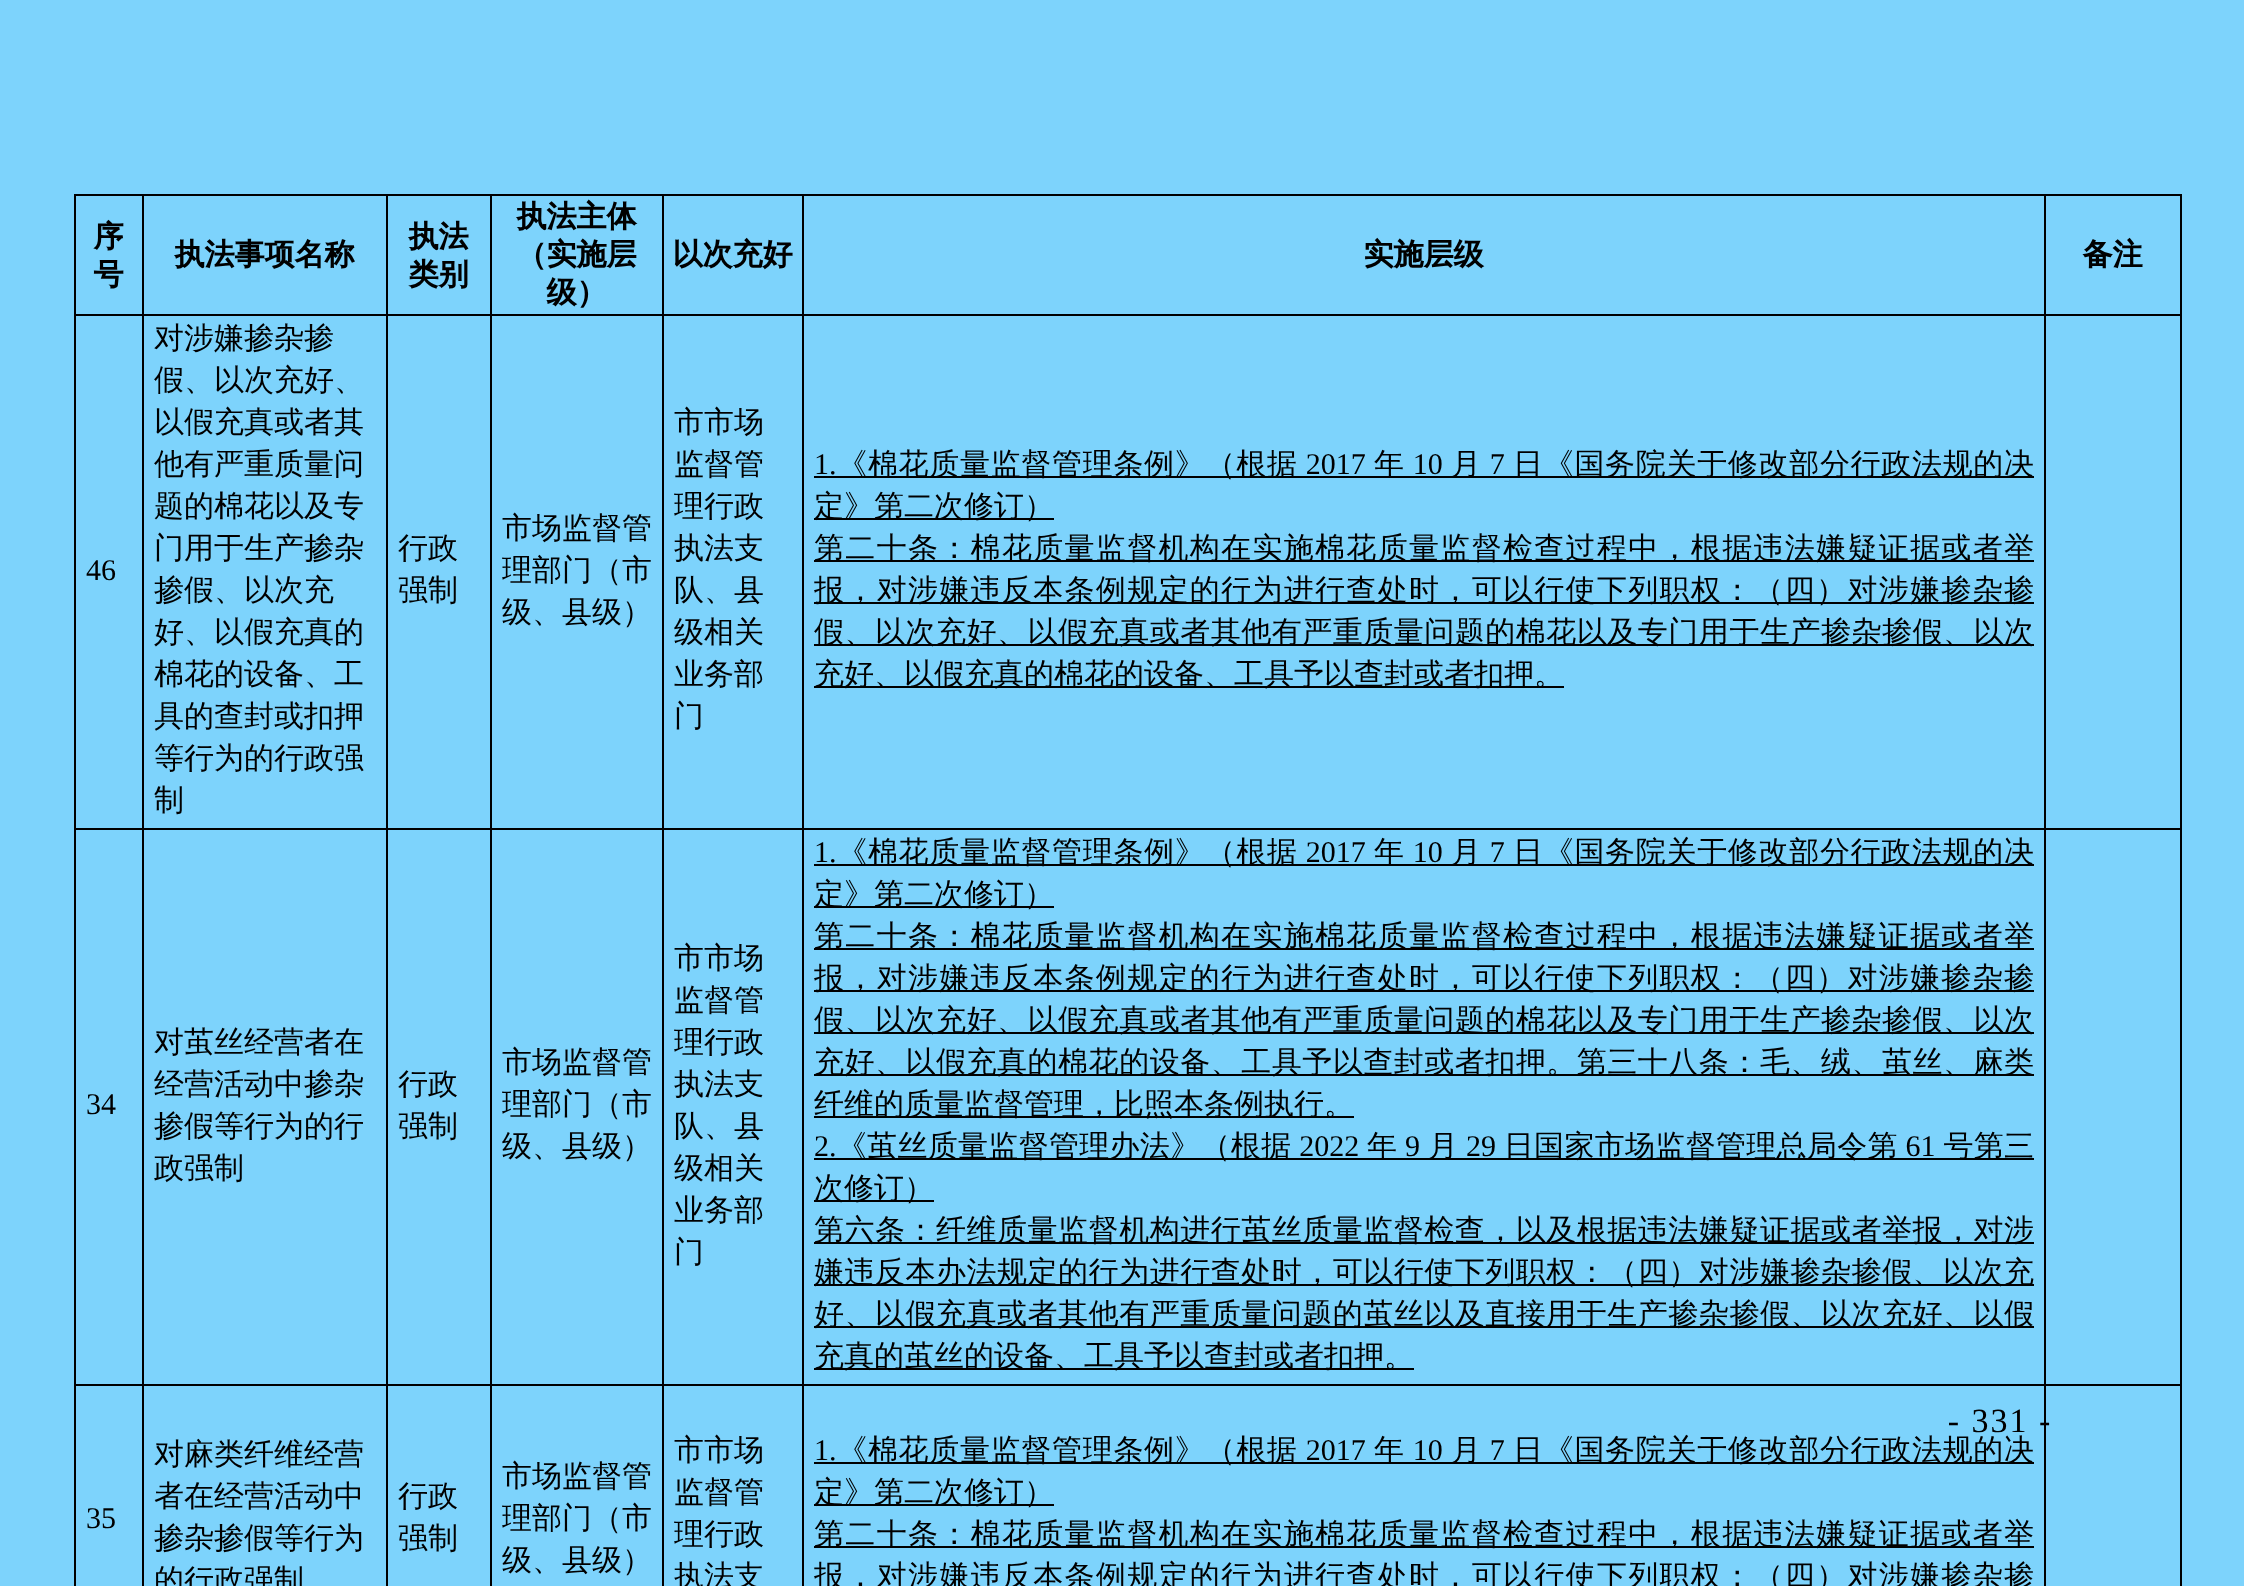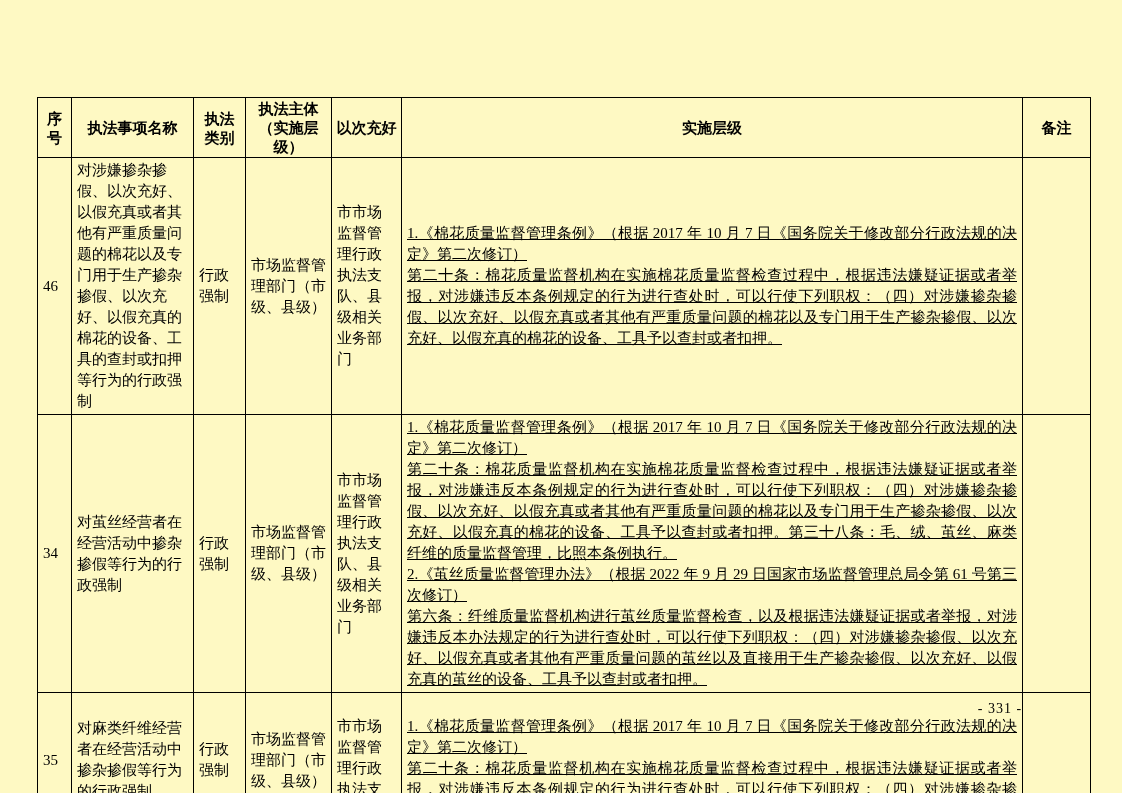--- a/index.html
+++ b/index.html
@@ -7,21 +7,21 @@
     margin: 0; padding: 0;
     width: 1122px; height: 793px;
     background: #ffffff;
     font-family: "Liberation Serif", serif;
     color: #000;
     overflow: hidden;
   }
   .sheet {
     position: relative;
     width: 1122px; height: 793px;
-    background: #fef9c3;
+    background: #7dd3fc;
   }
   table.doc-table {
     position: absolute;
     left: 37px; top: 97px;
     width: 1053px;
     border-collapse: collapse;
     table-layout: fixed;
   }
   table.doc-table th,
   table.doc-table td {
@@ -58,21 +58,21 @@
   }
   .clip.basis-clip {
     text-align: justify;
     white-space: pre-line;
   }
   .page-number {
     position: absolute;
     left: 955px; top: 701px;
     width: 90px;
     text-align: center;
-    font-size: 14px;
+    font-size: 17px;
     letter-spacing: 1px;
     font-family: "Liberation Serif", serif;
   }
 </style>
 </head>
 <body>
 
 <div class="sheet">
 
   <table class="doc-table">

